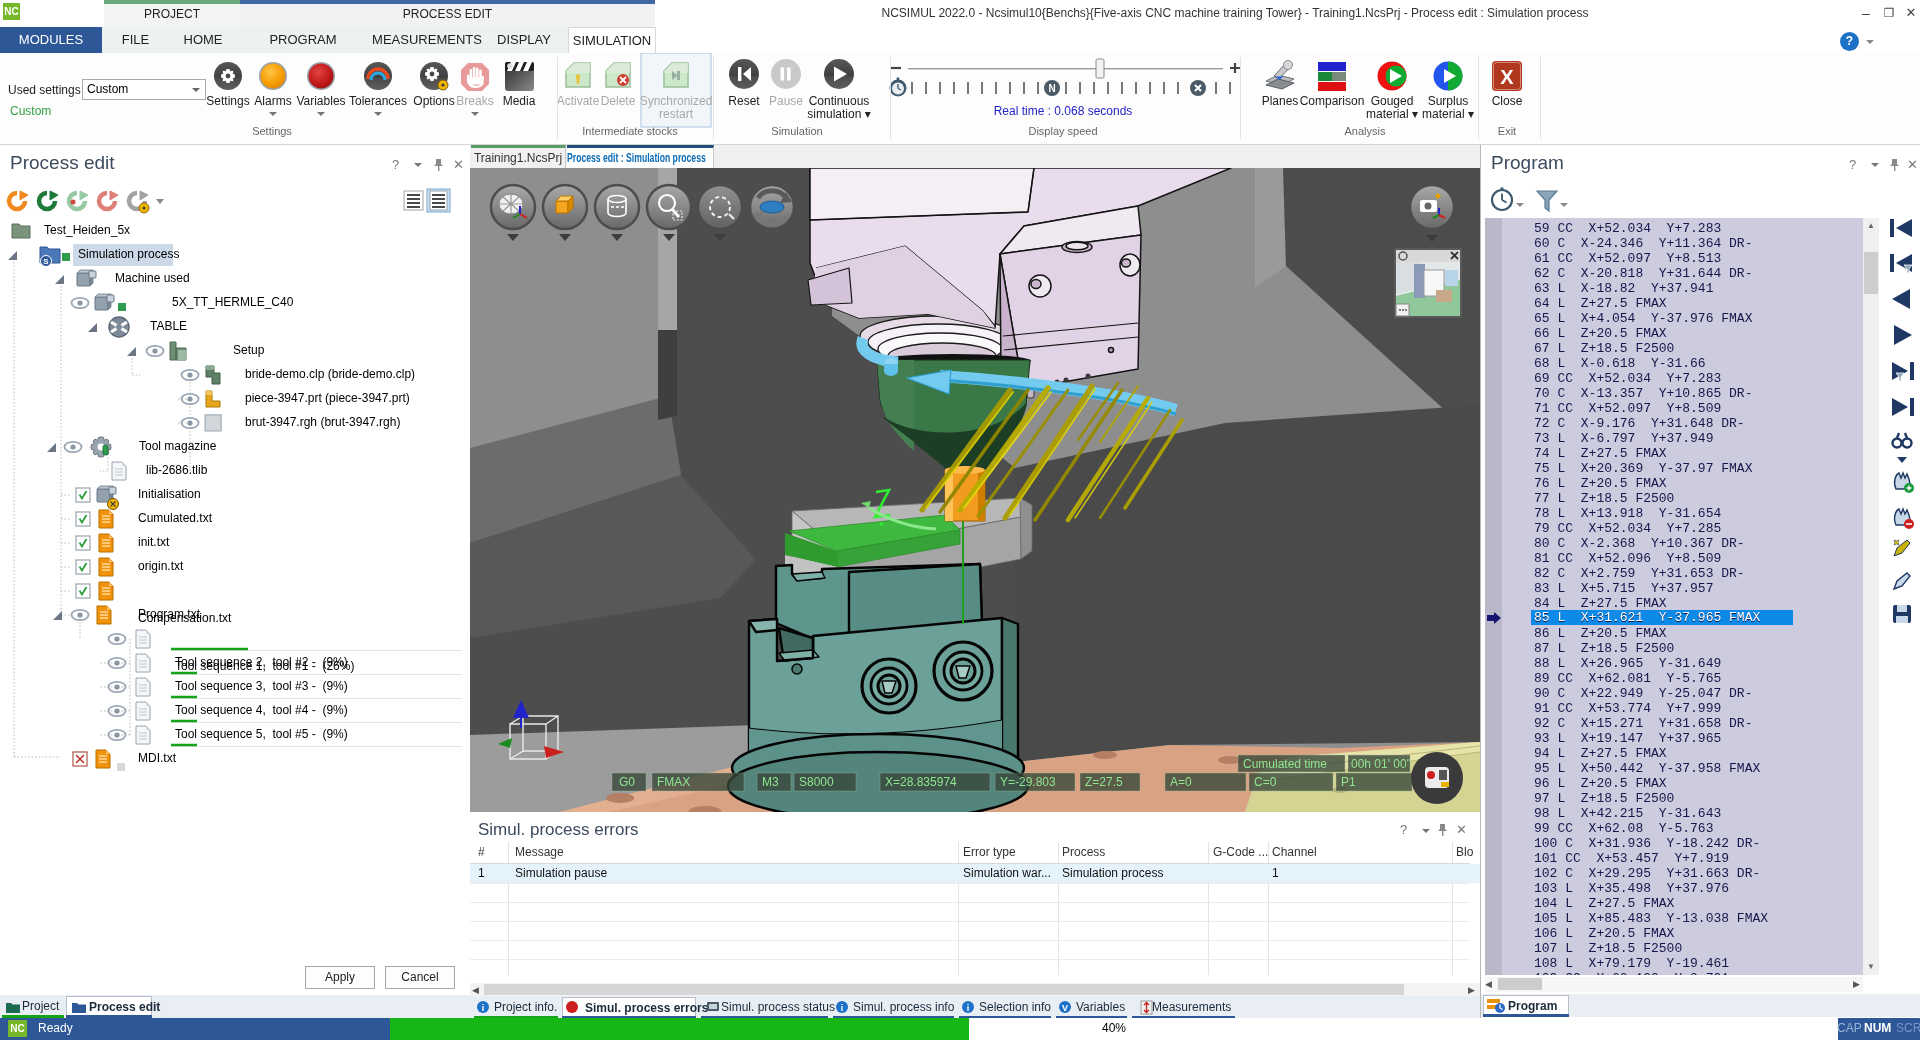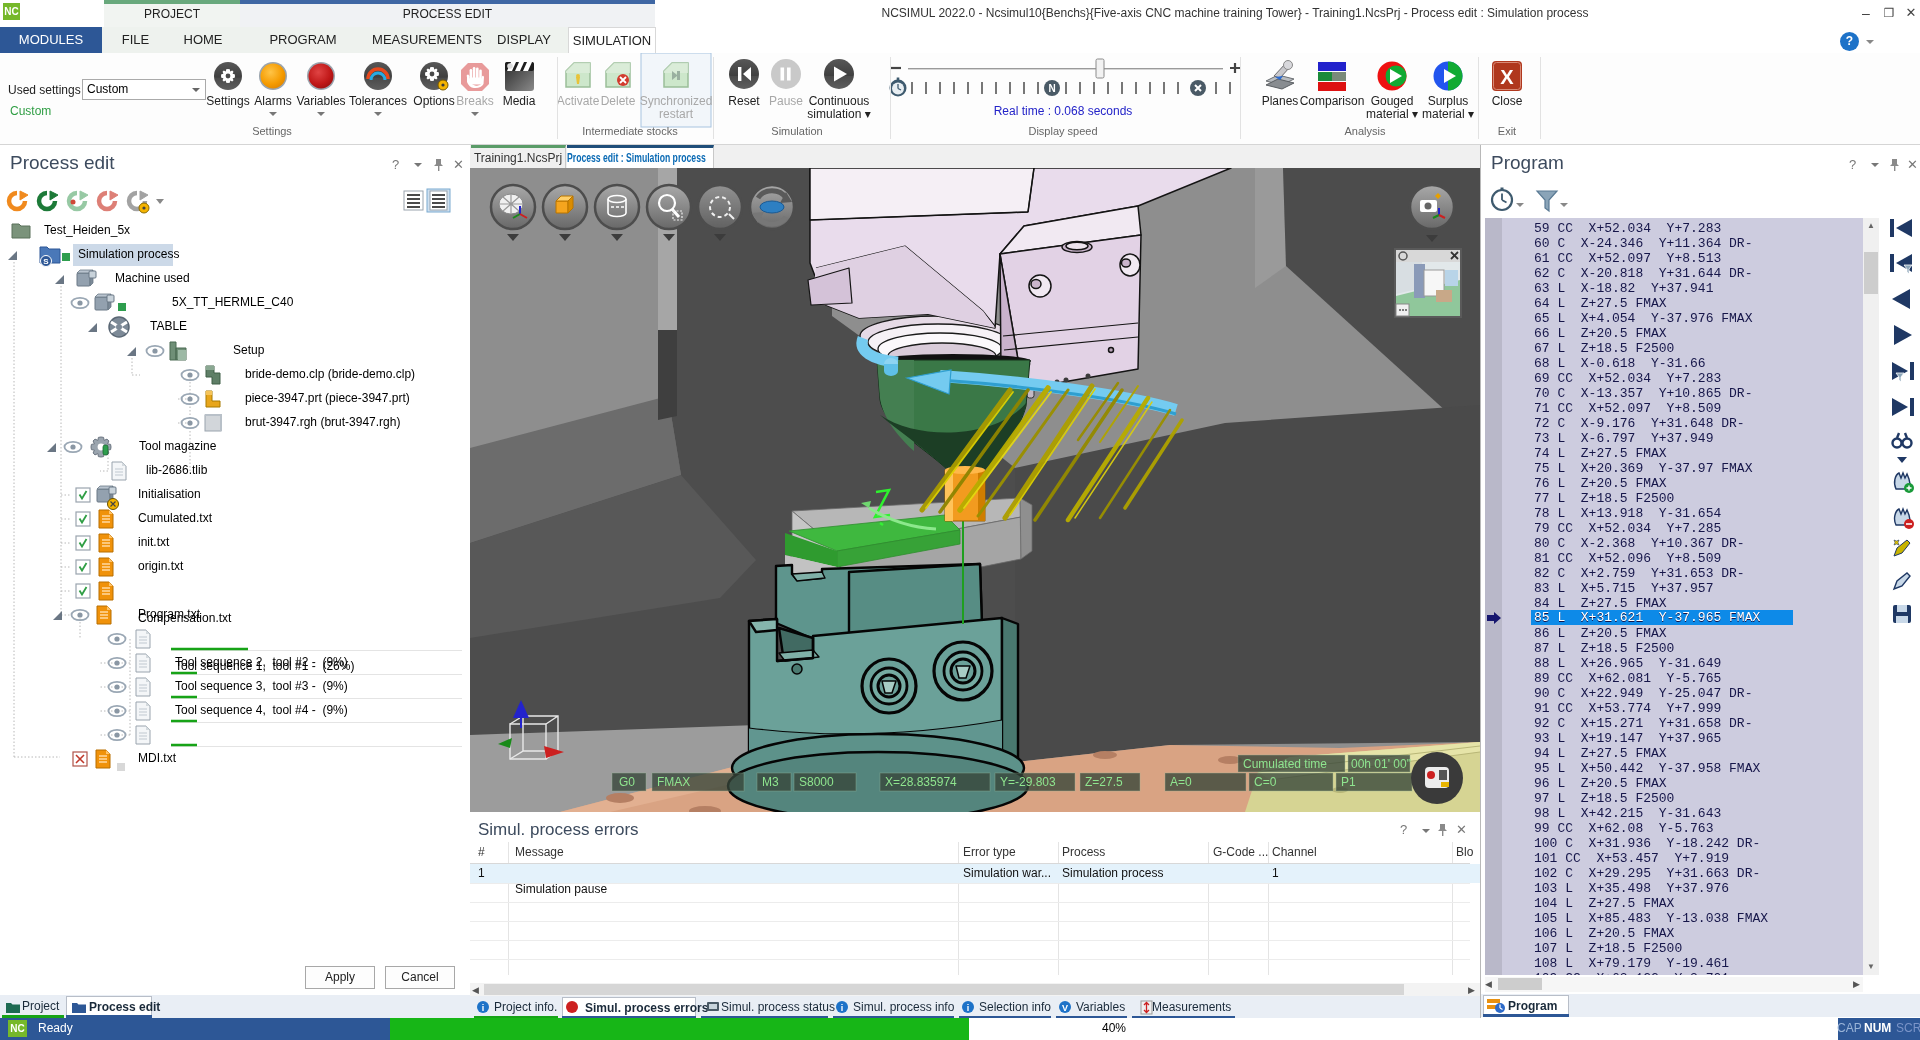--- a/index.html
+++ b/index.html
@@ -545,20 +545,23 @@
       </div>
     <div class="trow" style="top:506px;">
         <span class="txt" style="left:175px;">Tool sequence 2,&nbsp; tool #2 -&nbsp; (9%)</span>
       </div>
     <div class="trow" style="top:530px;">
         <span class="txt" style="left:175px;">Tool sequence 3,&nbsp; tool #3 -&nbsp; (9%)</span>
       </div>
     <div class="trow" style="top:554px;">
         <span class="txt" style="left:175px;">Tool sequence 4,&nbsp; tool #4 -&nbsp; (9%)</span>
       </div>
+    <div class="trow" style="top:578px;">
+        <span class="txt" style="left:175px;">Tool sequence 5,&nbsp; tool #5 -&nbsp; (9%)</span>
+      </div>
     <div class="trow" style="top:602px;">
         <span class="txt" style="left:138px;">MDI.txt</span>
       </div>
     <div class="btn" style="left:305px;top:821px;">Apply</div>
     <div class="btn" style="left:385px;top:821px;">Cancel</div>
     <div class="tabstrip" style="left:0;top:850px;width:470px;">
       <div class="stab" style="left:2px;width:62px;padding-left:20px;">Project</div>
       <svg width="14" height="12" style="position:absolute;left:6px;top:6px;">
           <path d="M0,2 L5,2 6.5,3.5 14,3.5 14,12 0,12 Z" fill="#1d6a52"></path>
         </svg>
@@ -871,21 +874,21 @@
         <div class="ehdr" style="left:986px;">Blo</div>
         <div class="ecol" style="left:38px;"></div>
         <div class="ecol" style="left:488px;"></div>
         <div class="ecol" style="left:588px;"></div>
         <div class="ecol" style="left:738px;"></div>
         <div class="ecol" style="left:798px;"></div>
         <div class="ecol" style="left:982px;"></div>
         <div class="eline" style="top:21px;background:#d8d8d8;"></div>
         <div style="position:absolute;left:0;top:22px;width:1010px;height:19px;background:#e4f2fb;"></div>
         <div class="ecell" style="left:8px;top:24px;">1</div>
-        <div class="ecell" style="left:45px;top:40px;">Simulation pause</div>
+        <div class="ecell" style="left:45px;top:24px;">Simulation pause</div>
         <div class="ecell" style="left:493px;top:24px;">Simulation war...</div>
         <div class="ecell" style="left:592px;top:24px;">Simulation process</div>
         <div class="ecell" style="left:802px;top:24px;">1</div>
         <div class="eline" style="top:41px;"></div>
         <div class="eline" style="top:60px;"></div>
         <div class="eline" style="top:79px;"></div>
         <div class="eline" style="top:98px;"></div>
         <div class="eline" style="top:117px;"></div>
       </div>
       <div style="position:absolute;left:0;top:171px;width:1010px;height:13px;background:#f3f3f3;">

